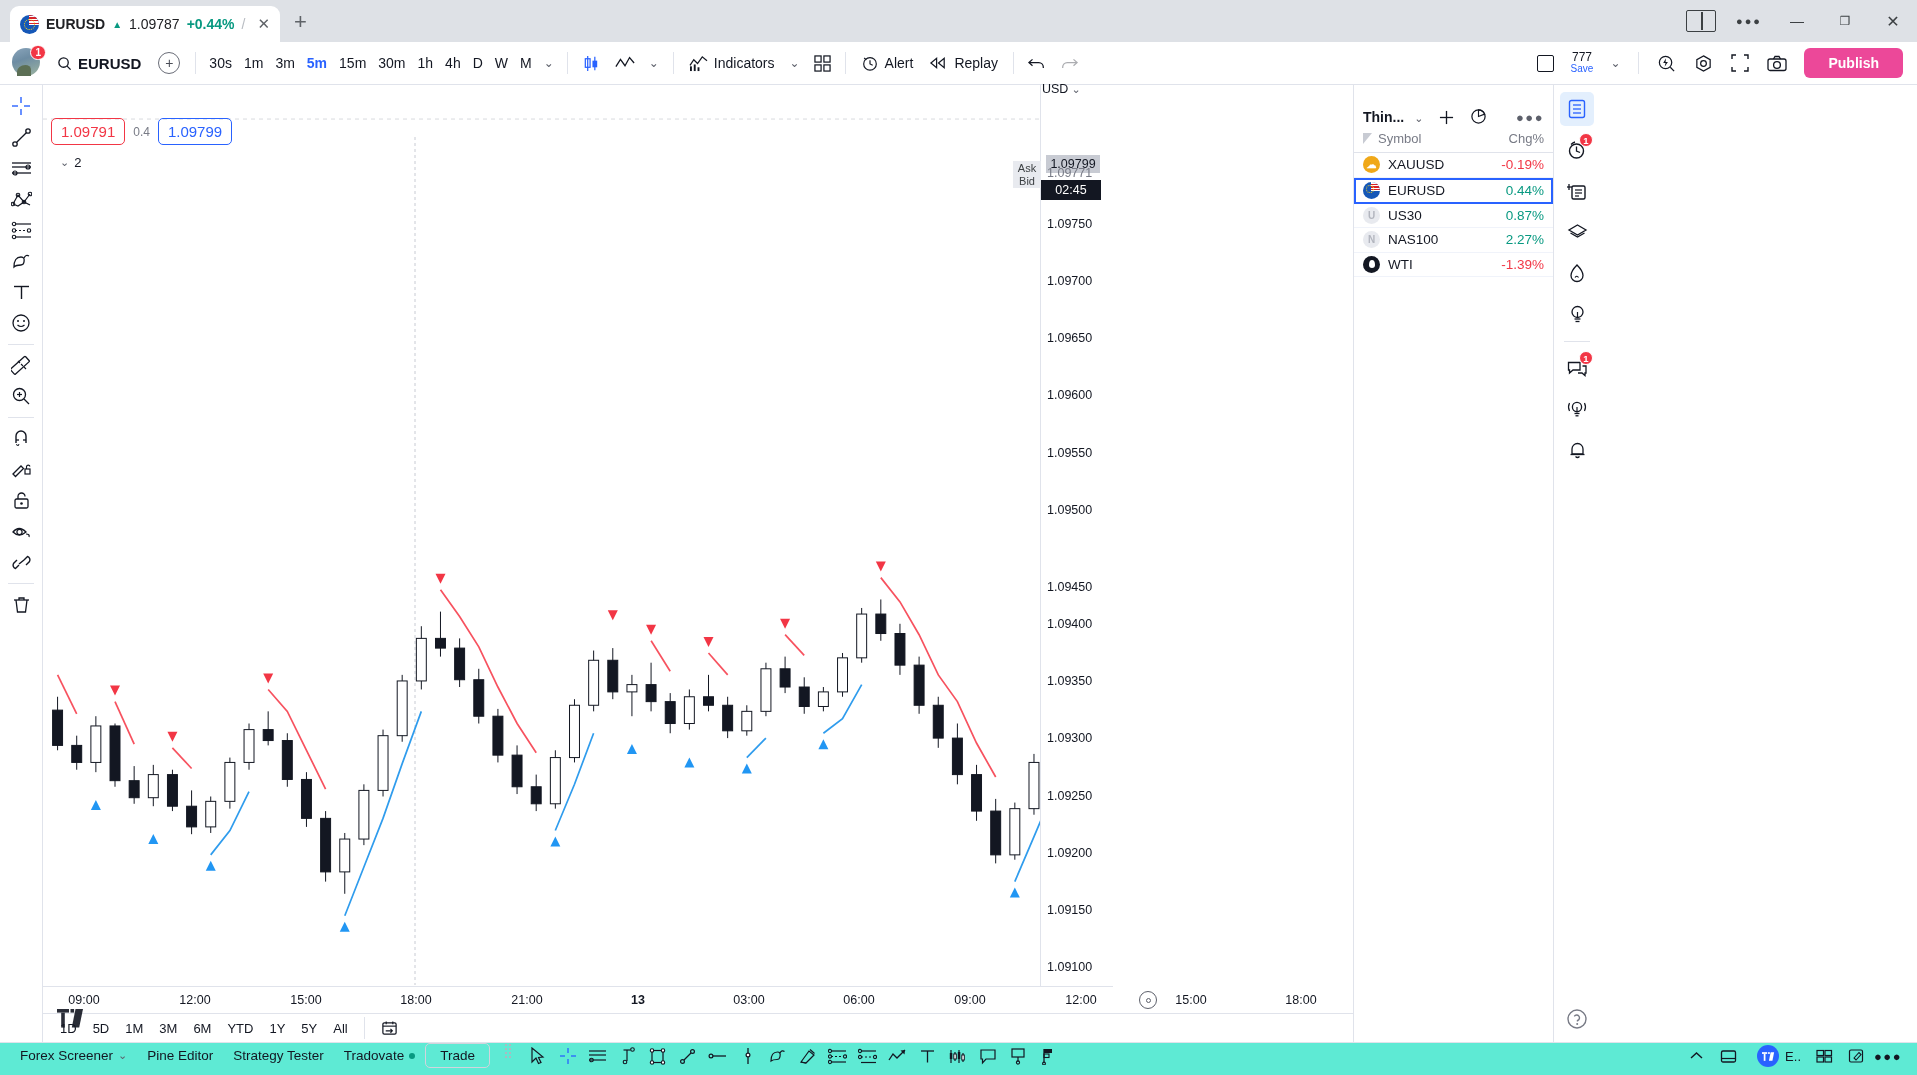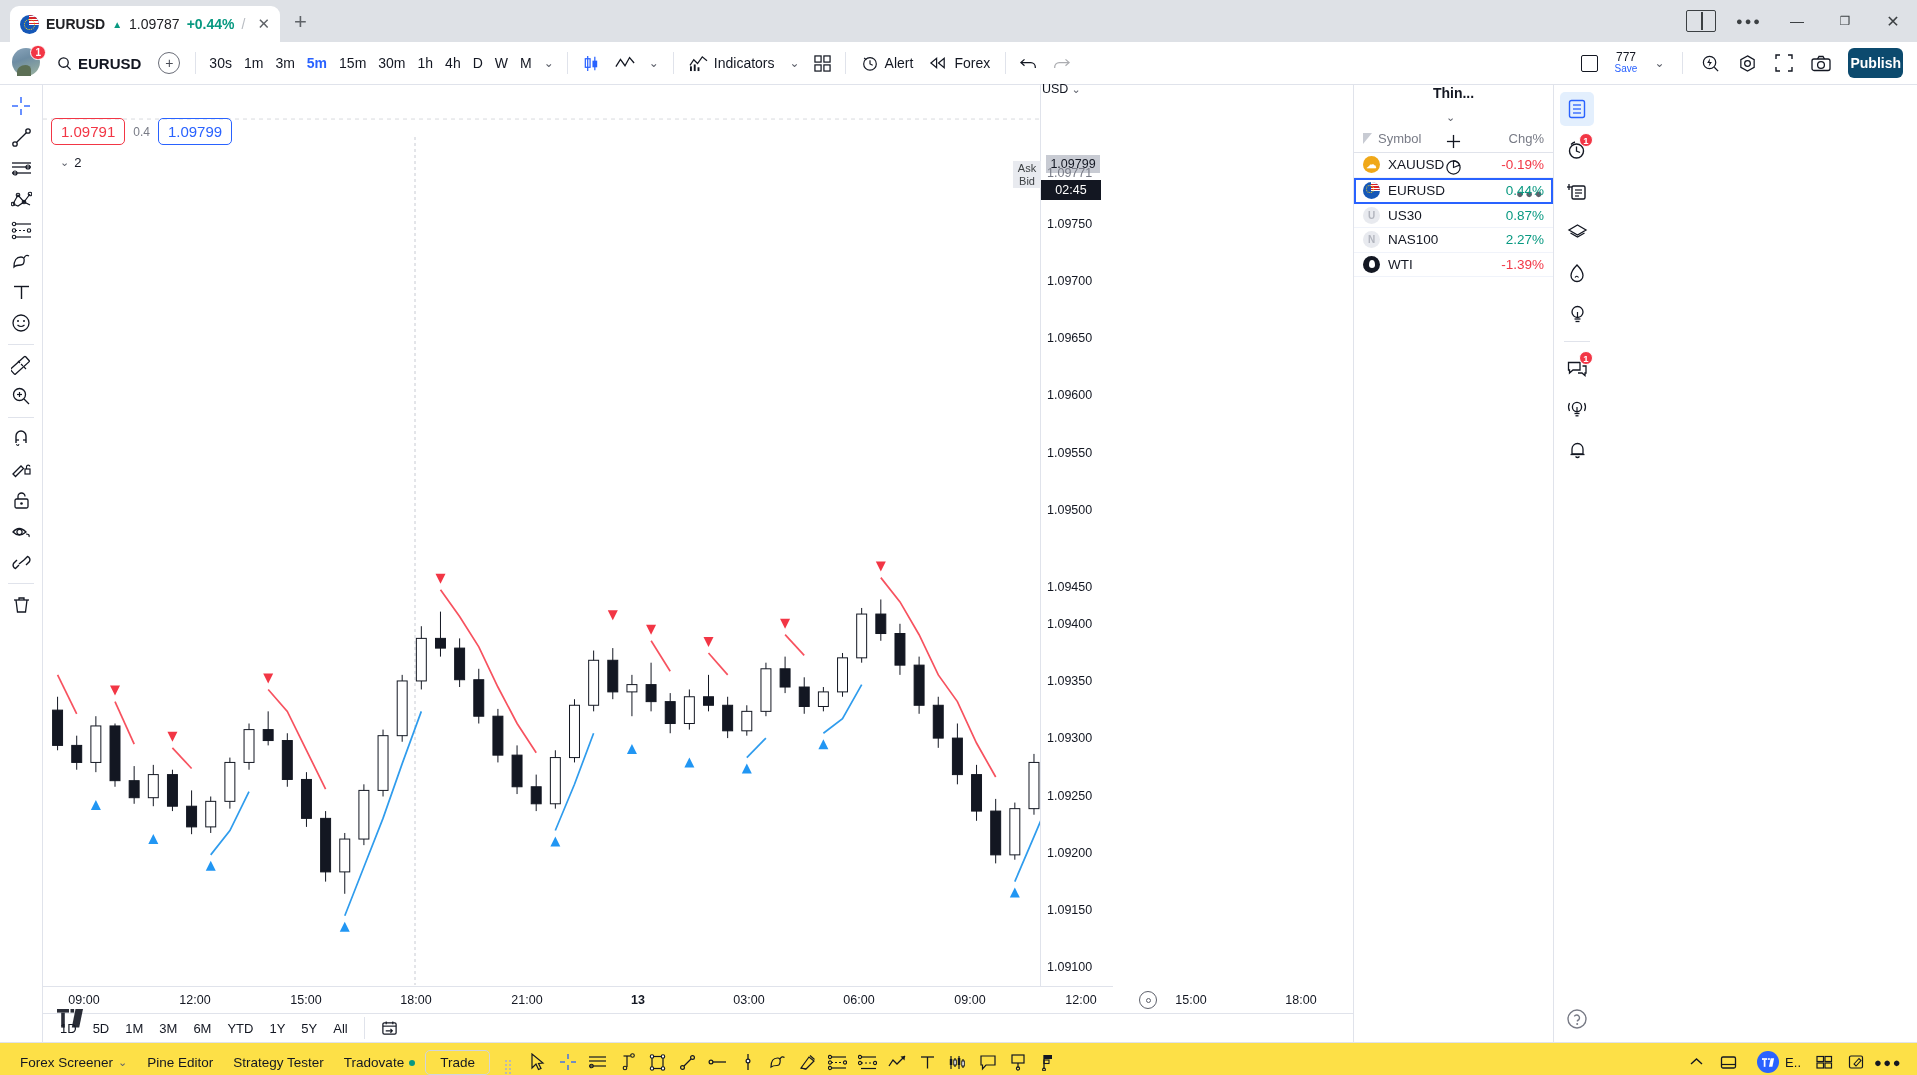--- a/index.html
+++ b/index.html
@@ -84,22 +84,22 @@
   .tb-sep { width: 1px; height: 22px; background: #e0e3eb; margin: 0 7px; }
   .tf { font-size: 14px; color: #131722; padding: 5px 6px; border-radius: 4px; cursor: pointer; }
   .tf.active { color: #2962ff; font-weight: bold; }
   .tb-ico { display:flex; align-items:center; justify-content:center; padding: 5px 7px; border-radius: 4px; cursor: pointer; color:#131722; }
   .tb-label { font-size: 14px; color: #131722; }
   .tb-item { display: flex; align-items: center; gap: 6px; padding: 5px 8px; border-radius: 4px; cursor: pointer; }
   .save-box { display: flex; flex-direction: column; align-items: center; line-height: 1.05; cursor: pointer; padding: 2px 6px;}
   .save-num { font-size: 12px; color: #131722; }
   .save-txt { font-size: 10px; color: #2962ff; }
   .publish {
-    background: #0c4a6e; color: #fff; font-size: 14px; font-weight: bold;
-    padding: 7px 2px; border-radius: 6px; cursor: pointer; margin-left: 6px;
+    background: #ec4899; color: #fff; font-size: 14px; font-weight: bold;
+    padding: 7px 24px; border-radius: 6px; cursor: pointer; margin-left: 6px;
   }
   .sq-ico { width: 17px; height: 17px; border: 1.6px solid #131722; border-radius: 2px; }
 
   
   .left-bar {
     position: absolute; top: 85px; left: 0; width: 43px; bottom: 33px;
     background: #fff; border-right: 1px solid #e0e3eb;
     display: flex; flex-direction: column; align-items: center; padding-top: 6px;
   }
   .lt { width: 34px; height: 30px; display: flex; align-items: center; justify-content: center;
@@ -163,40 +163,40 @@
     position: absolute; left: 43px; right: 0px; bottom: 33px; height: 29px;
     border-top: 1px solid #e0e3eb; background: #fff;
     display: flex; align-items: center; padding-left: 10px; gap: 2px;
   }
   .rng { font-size: 13px; color: #131722; padding: 3px 7px; border-radius: 4px; cursor: pointer; }
   .clock-txt { margin-left: auto; font-size: 13px; color: #131722; padding-right: 18px; }
 
   
   .bottom-bar {
     position: absolute; left: 0; bottom: 0; width: 1917px; height: 33px;
-    background: #fde047; border-top: 1px solid #e0e3eb;
-    display: flex; align-items: flex-end; padding: 0 10px; gap: 0;
+    background: #5eead4; border-top: 1px solid #e0e3eb;
+    display: flex; align-items: flex-start; padding: 0 10px; gap: 0;
   }
   .bb-item { font-size: 13.5px; color: #131722; padding: 5px 10px; border-radius: 4px; cursor: pointer; display:flex; align-items:center; gap:5px;}
   .greendot { width: 6px; height: 6px; border-radius: 50%; background: #089981; }
   .trade-btn { border: 1px solid #d1d4dc; border-radius: 5px; font-size: 13.5px; padding: 4px 14px; cursor: pointer; color:#131722;}
   .dd-grip { width: 9px; height: 16px; margin: 0 10px 0 14px;
     background-image: radial-gradient(#b2b5be 1px, transparent 1.2px);
     background-size: 4px 4px; opacity:.9; }
   .draw-ico { width: 30px; height: 26px; display: flex; align-items: center; justify-content: center; border-radius: 4px; cursor: pointer; }
   .bb-right { margin-left: auto; display: flex; align-items: center; gap: 2px; padding-right: 4px;}
   .tv-circ { width: 22px; height: 22px; border-radius: 50%; background: #2962ff;
      display:flex;align-items:center;justify-content:center; }
 
   
   .watchlist {
     position: absolute; top: 85px; right: 47px; width: 200px; bottom: 33px;
     background: #fff; border-left: 1px solid #e0e3eb;
   }
-  .wl-head { display: flex; align-items: center; height: 40px; padding: 0 9px; gap: 10px; flex-direction: column; }
+  .wl-head { display: flex; align-items: flex-end; height: 40px; padding: 0 9px; gap: 16px; }
   .wl-name { font-size: 14px; font-weight: bold; color: #131722; cursor:pointer; }
   .wl-ico { color: #5d606b; cursor: pointer; display:flex; align-items:center; }
   .wl-cols {
     display: flex; align-items: center; height: 28px; padding: 0 9px;
     border-bottom: 1px solid #e0e3eb; font-size: 13px; color: #787b86;
   }
   .wl-cols .c1 { flex: 1; display:flex; align-items:center; gap:6px;}
   .wl-sortmark { width: 9px; height: 11px; background: #c8cbd3; clip-path: polygon(0 0,100% 0,0 100%); }
   .wl-row {
     display: flex; align-items: center; height: 24.5px; padding: 0 9px; gap: 8px;
@@ -333,21 +333,21 @@
         <polyline points="10,7 10,11 13,12.5" fill="none" stroke="#131722" stroke-width="1.3"></polyline>
         <line x1="3.5" y1="4.5" x2="6" y2="6.5" stroke="#131722" stroke-width="1.3"></line>
       </svg>
       <span class="tb-label">Alert</span>
     </div>
     <div class="tb-item">
       <svg width="19" height="14" viewBox="0 0 20 14">
         <polygon points="8,2 8,12 2,7" fill="none" stroke="#131722" stroke-width="1.3"></polygon>
         <polygon points="16,2 16,12 10,7" fill="none" stroke="#131722" stroke-width="1.3"></polygon>
       </svg>
-      <span class="tb-label">Forex</span>
+      <span class="tb-label">Replay</span>
     </div>
 
     <div class="tb-sep"></div>
     <div class="tb-ico">
       <svg width="18" height="14" viewBox="0 0 20 14">
         <path d="M5 3 L1 6.5 L5 10" fill="none" stroke="#131722" stroke-width="1.4"></path>
         <path d="M1 6.5 H12 a5 5 0 0 1 5 5 v1" fill="none" stroke="#131722" stroke-width="1.4"></path>
       </svg>
     </div>
     <div class="tb-ico" style="opacity:.35;">

